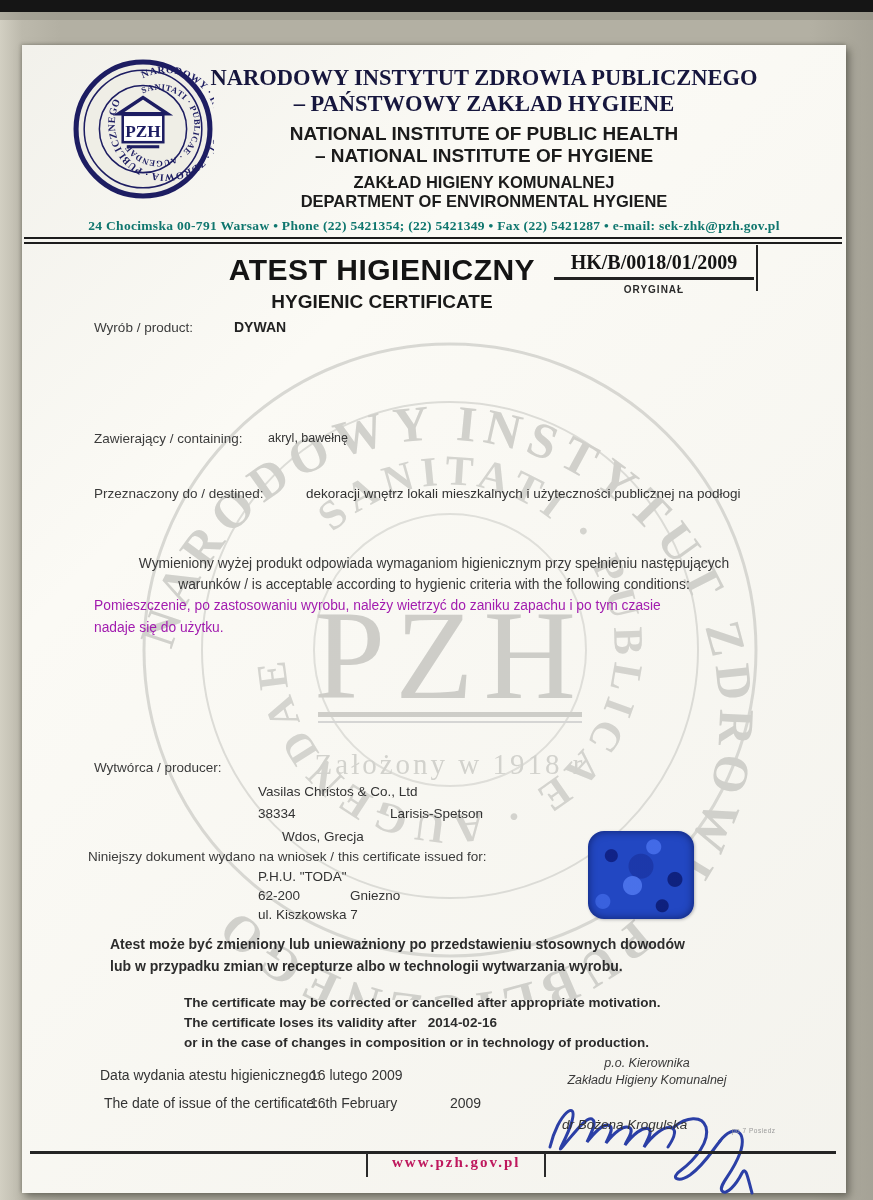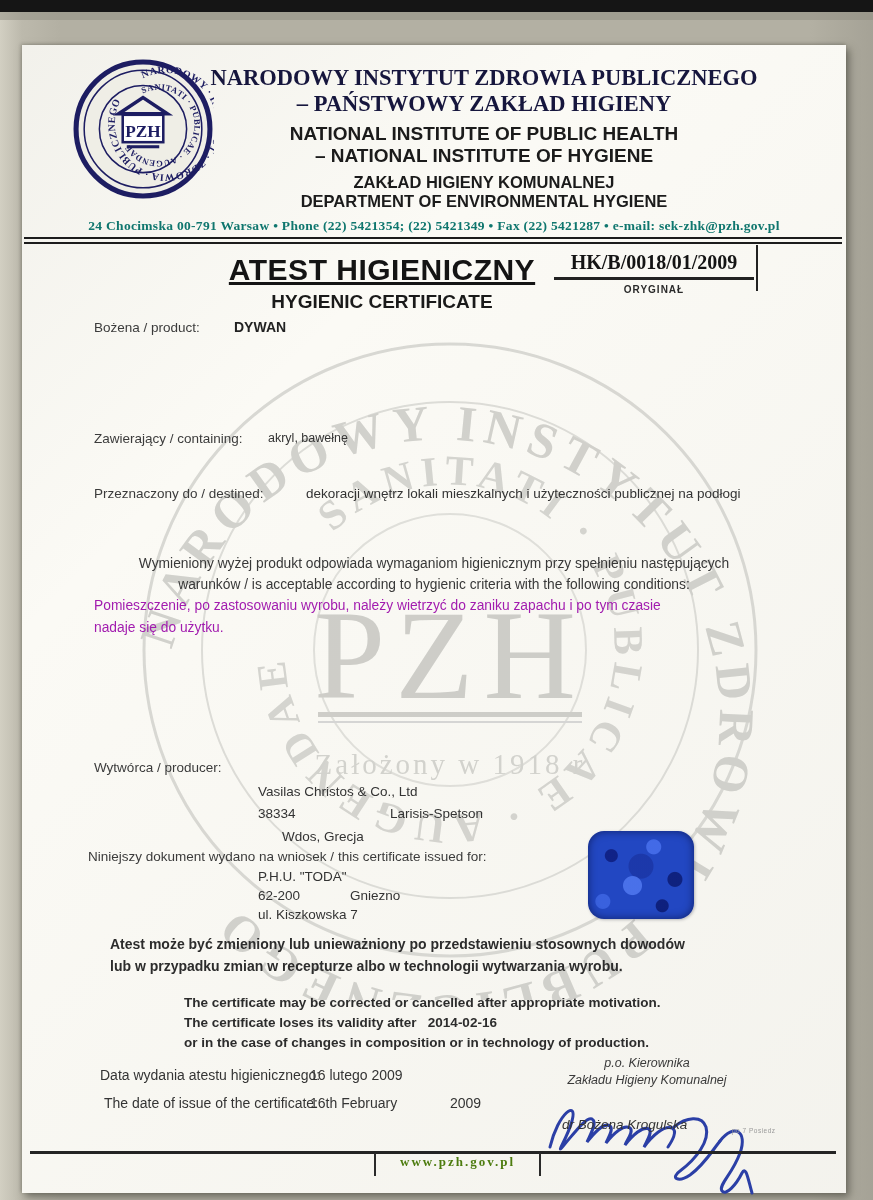--- a/index.html
+++ b/index.html
@@ -25,21 +25,21 @@
   .seal-svg{position:absolute;left:50px;top:10px;width:142px;height:148px;}
   .hdr-block{left:180px;top:20px;width:564px;text-align:center;}
   .hdr-pl{font-family:"Liberation Serif",serif;font-weight:bold;font-size:22.5px;line-height:26px;color:#16163d;}
   .hdr-en{font-weight:bold;font-size:19px;line-height:22px;color:#1b1b1b;margin-top:0px;}
   .hdr-dep{font-weight:bold;font-size:16.5px;line-height:19px;color:#1b1b1b;}
   .gap6{height:6px;}
   .contact{left:0px;top:173px;width:824px;text-align:center;font-family:"Liberation Serif",serif;font-weight:bold;font-size:13.5px;letter-spacing:.3px;color:#0f766e;}
   .hdr-rule{left:2px;top:192px;width:818px;height:3px;border-top:2px solid #1c1c1c;border-bottom:2px solid #1c1c1c;}
 
   
-  .title-pl{left:100px;top:208px;width:520px;text-align:center;font-weight:bold;font-size:30px;letter-spacing:.5px;color:#141414;text-decoration:underline;}
+  .title-pl{left:100px;top:208px;width:520px;text-align:center;font-weight:bold;font-size:30px;letter-spacing:.5px;color:#141414;}
   .title-en{left:100px;top:246px;width:520px;text-align:center;font-weight:bold;font-size:19px;color:#1a1a1a;}
   .cert-box{left:532px;top:206px;width:200px;text-align:center;}
   .cert-num{font-family:"Liberation Serif",serif;font-weight:bold;font-size:20px;color:#141414;border-bottom:3px solid #222;padding-bottom:3px;}
   .cert-vline{position:absolute;right:-4px;top:-6px;width:2px;height:46px;background:#222;}
   .cert-orig{font-weight:bold;font-size:10px;letter-spacing:1px;color:#2a2a2a;margin-top:4px;}
 
   
   .lbl{font-size:13.5px;color:#3b3b3b;}
   .val{font-size:13.5px;color:#333;}
   .valb{font-weight:bold;font-size:14px;color:#222;}
@@ -71,21 +71,21 @@
 
   
   .date-row{font-size:14px;color:#343434;}
   .sig-roles{left:500px;top:1010px;width:250px;text-align:center;font-style:italic;font-size:12.5px;line-height:17px;color:#3a3a3a;}
   .sig-svg{position:absolute;left:512px;top:1036px;width:236px;height:118px;}
   .sig-name{left:540px;top:1072px;font-style:italic;font-size:13.5px;color:#333;z-index:3;}
   .sig-note{left:710px;top:1082px;font-size:6.5px;color:#9a9a9a;letter-spacing:.5px;}
 
   
   .footer-rule{left:8px;top:1106px;width:806px;border-top:3px solid #242424;}
-  .footer-box{left:352px;top:1108px;padding:1px 24px 6px 24px;border-left:2px solid #2a2a2a;border-right:2px solid #2a2a2a;font-family:"Liberation Serif",serif;font-weight:bold;font-size:13px;letter-spacing:2px;color:#4d7c0f;}
+  .footer-box{left:344px;top:1108px;padding:1px 24px 6px 24px;border-left:2px solid #2a2a2a;border-right:2px solid #2a2a2a;font-family:"Liberation Serif",serif;font-weight:bold;font-size:15px;letter-spacing:2px;color:#be185d;}
 </style>
 </head>
 <body>
 
 <div class="scan">
   <div class="topstrip"></div>
   <div class="topstrip2"></div>
 
   <div class="page">
 
@@ -126,40 +126,40 @@
           <textPath href="#sealInner">SANITATI · PUBLICAE · AUGENDAE</textPath>
         </text>
         <polygon points="46,55 70,39 94,55" fill="none" stroke="#1d1d62" stroke-width="3.5"></polygon>
         <rect x="50" y="56" width="40" height="27" fill="#ffffff" stroke="#1d1d62" stroke-width="2.5"></rect>
         <text x="70" y="78" text-anchor="middle" font-family="Liberation Serif,serif" font-size="17" font-weight="bold" fill="#1d1d62">PZH</text>
         <rect x="54" y="86" width="32" height="3" fill="#1d1d62"></rect>
       </svg>
 
       <div class="abs hdr-block">
         <div class="hdr-pl">NARODOWY INSTYTUT ZDROWIA PUBLICZNEGO</div>
-        <div class="hdr-pl">– PAŃSTWOWY ZAKŁAD HIGIENY</div>
+        <div class="hdr-pl">– PAŃSTWOWY ZAKŁAD HYGIENE</div>
         <div class="gap6"></div>
         <div class="hdr-en">NATIONAL INSTITUTE OF PUBLIC HEALTH</div>
         <div class="hdr-en">– NATIONAL INSTITUTE OF HYGIENE</div>
         <div class="gap6"></div>
         <div class="hdr-dep">ZAKŁAD HIGIENY KOMUNALNEJ</div>
         <div class="hdr-dep">DEPARTMENT OF ENVIRONMENTAL HYGIENE</div>
       </div>
       <div class="abs contact">24 Chocimska  00-791 Warsaw  • Phone (22) 5421354; (22) 5421349 • Fax (22) 5421287 • e-mail: sek-zhk@pzh.gov.pl</div>
       <div class="abs hdr-rule"></div>
 
       <div class="abs title-pl">ATEST HIGIENICZNY</div>
       <div class="abs title-en">HYGIENIC CERTIFICATE</div>
       <div class="abs cert-box">
         <div class="cert-num">HK/B/0018/01/2009</div>
         <div class="cert-vline"></div>
         <div class="cert-orig">ORYGINAŁ</div>
       </div>
 
-      <div class="abs lbl" style="left:72px;top:275px;">Bożena / product:</div>
+      <div class="abs lbl" style="left:72px;top:275px;">Wyrób / product:</div>
       <div class="abs valb" style="left:212px;top:274px;">DYWAN</div>
 
       <div class="abs lbl" style="left:72px;top:386px;">Zawierający / containing:</div>
       <div class="abs val" style="left:246px;top:386px;font-size:12.5px;">akryl, bawełnę</div>
 
       <div class="abs lbl" style="left:72px;top:441px;">Przeznaczony do / destined:</div>
       <div class="abs val" style="left:284px;top:441px;">dekoracji wnętrz lokali mieszkalnych i użyteczności publicznej na podłogi</div>
 
       <div class="abs cond-center">
         <div>Wymieniony wyżej produkt odpowiada wymaganiom higienicznym przy spełnieniu następujących</div>

